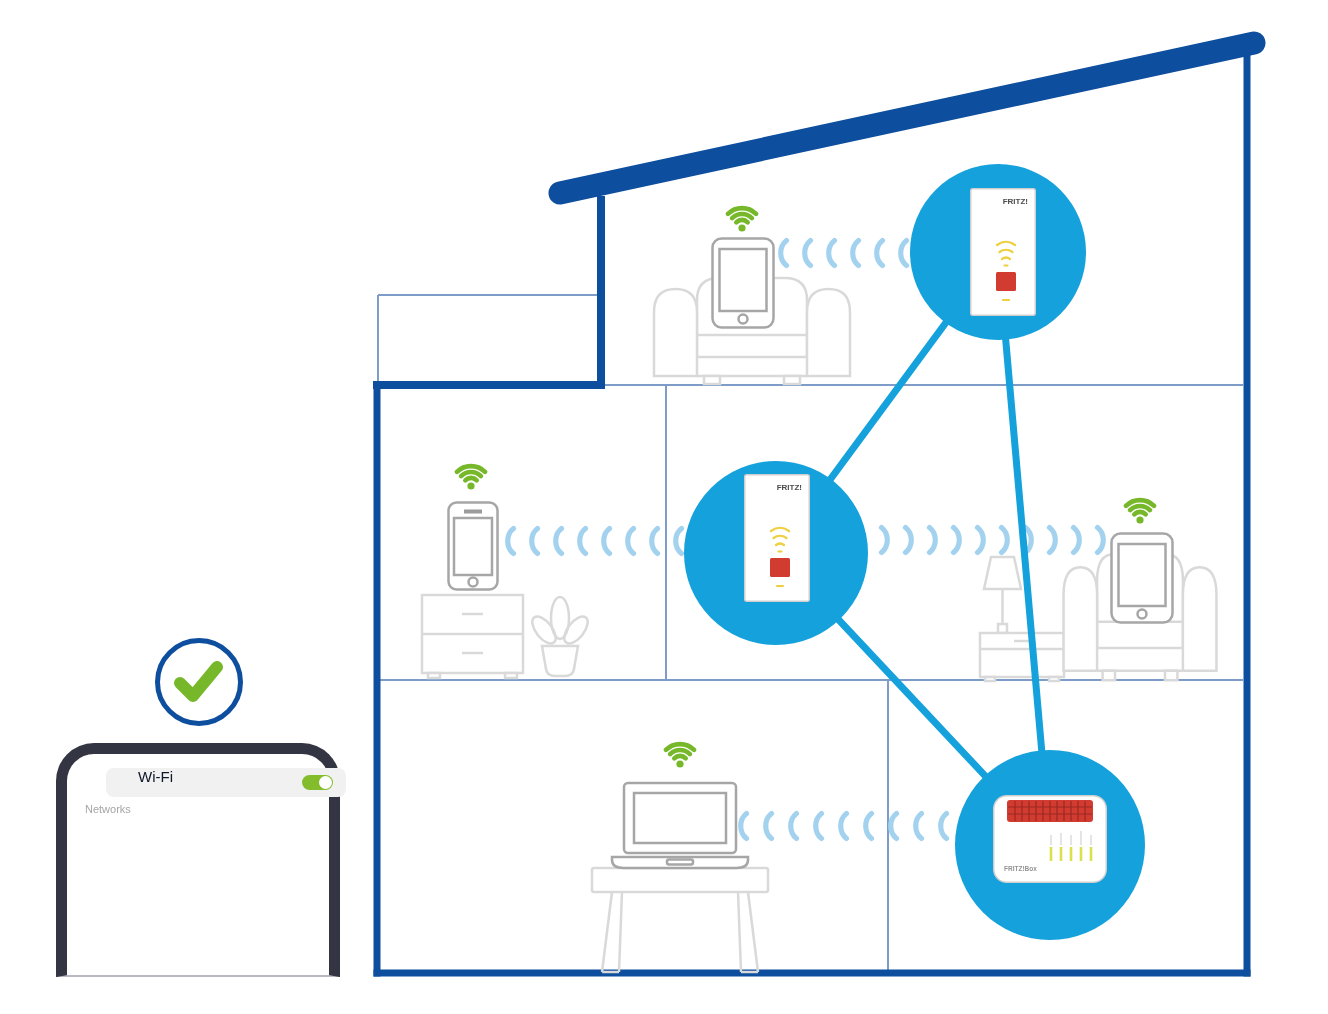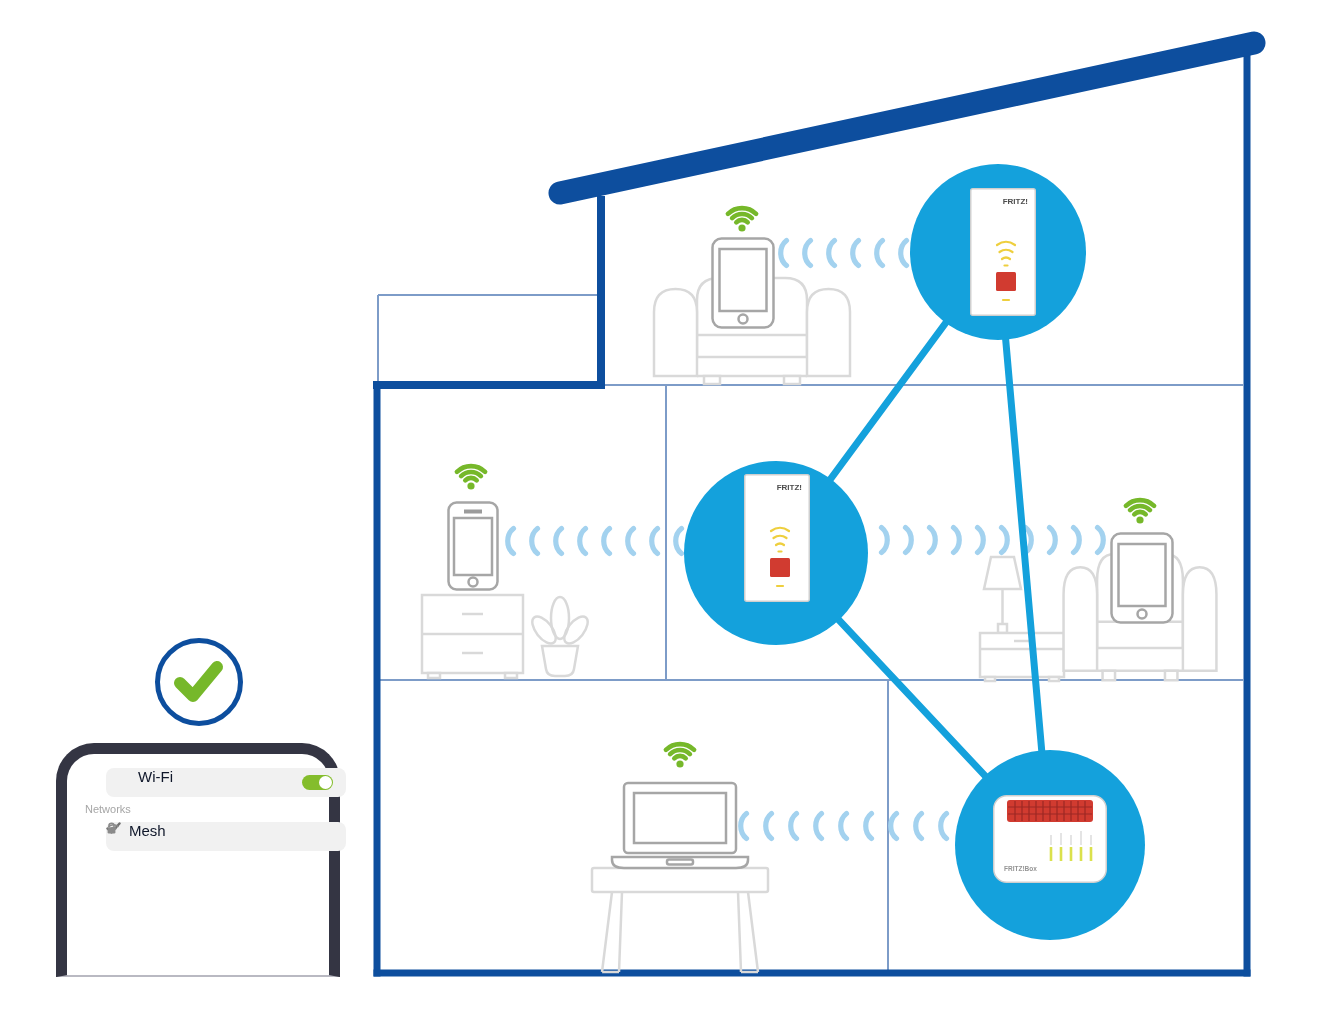--- a/index.html
+++ b/index.html
@@ -260,33 +260,15 @@
 </div>
 
 <div class="phone">
   <div class="p-row wifi">
     <span class="lbl">Wi-Fi</span>
     <span class="toggle">
           <span class="knob"></span>
         </span>
   </div>
   <div class="section-lbl">Networks</div>
-  <div class="p-row net">
-    <span class="net-check">
-      <svg width="15" height="13" viewBox="0 0 15 13">
-        <path d="M1.5,6.5 L5.5,10.5 L13.5,1.5" stroke="#6f6f6f" stroke-width="2.4" fill="none" stroke-linecap="round" stroke-linejoin="round"></path>
-      </svg>
-    </span>
-    <span class="net-name">Mesh</span>
-    <span class="net-icons">
-      <svg width="11" height="13" viewBox="0 0 11 13">
-        <path d="M3,5.2 V3.8 A2.5,2.5 0 0 1 8,3.8 V5.2" fill="none" stroke="#8a8a8a" stroke-width="1.6"></path>
-        <rect x="1.6" y="5.2" width="7.8" height="6.2" rx="1.2" fill="#8a8a8a"></rect>
-      </svg>
-      <svg width="15" height="11" viewBox="-7.5 -9 15 12">
-        <circle cx="0" cy="1" r="1.4" fill="#8a8a8a"></circle>
-        <path d="M-2.8,-1.8 A4,4 0 0 1 2.8,-1.8 M-5,-4 A7,7 0 0 1 5,-4" stroke="#8a8a8a" stroke-width="1.6" fill="none" stroke-linecap="round"></path>
-      </svg>
-    </span>
-  </div>
 </div>
 
 </div>
 
 </body></html>

